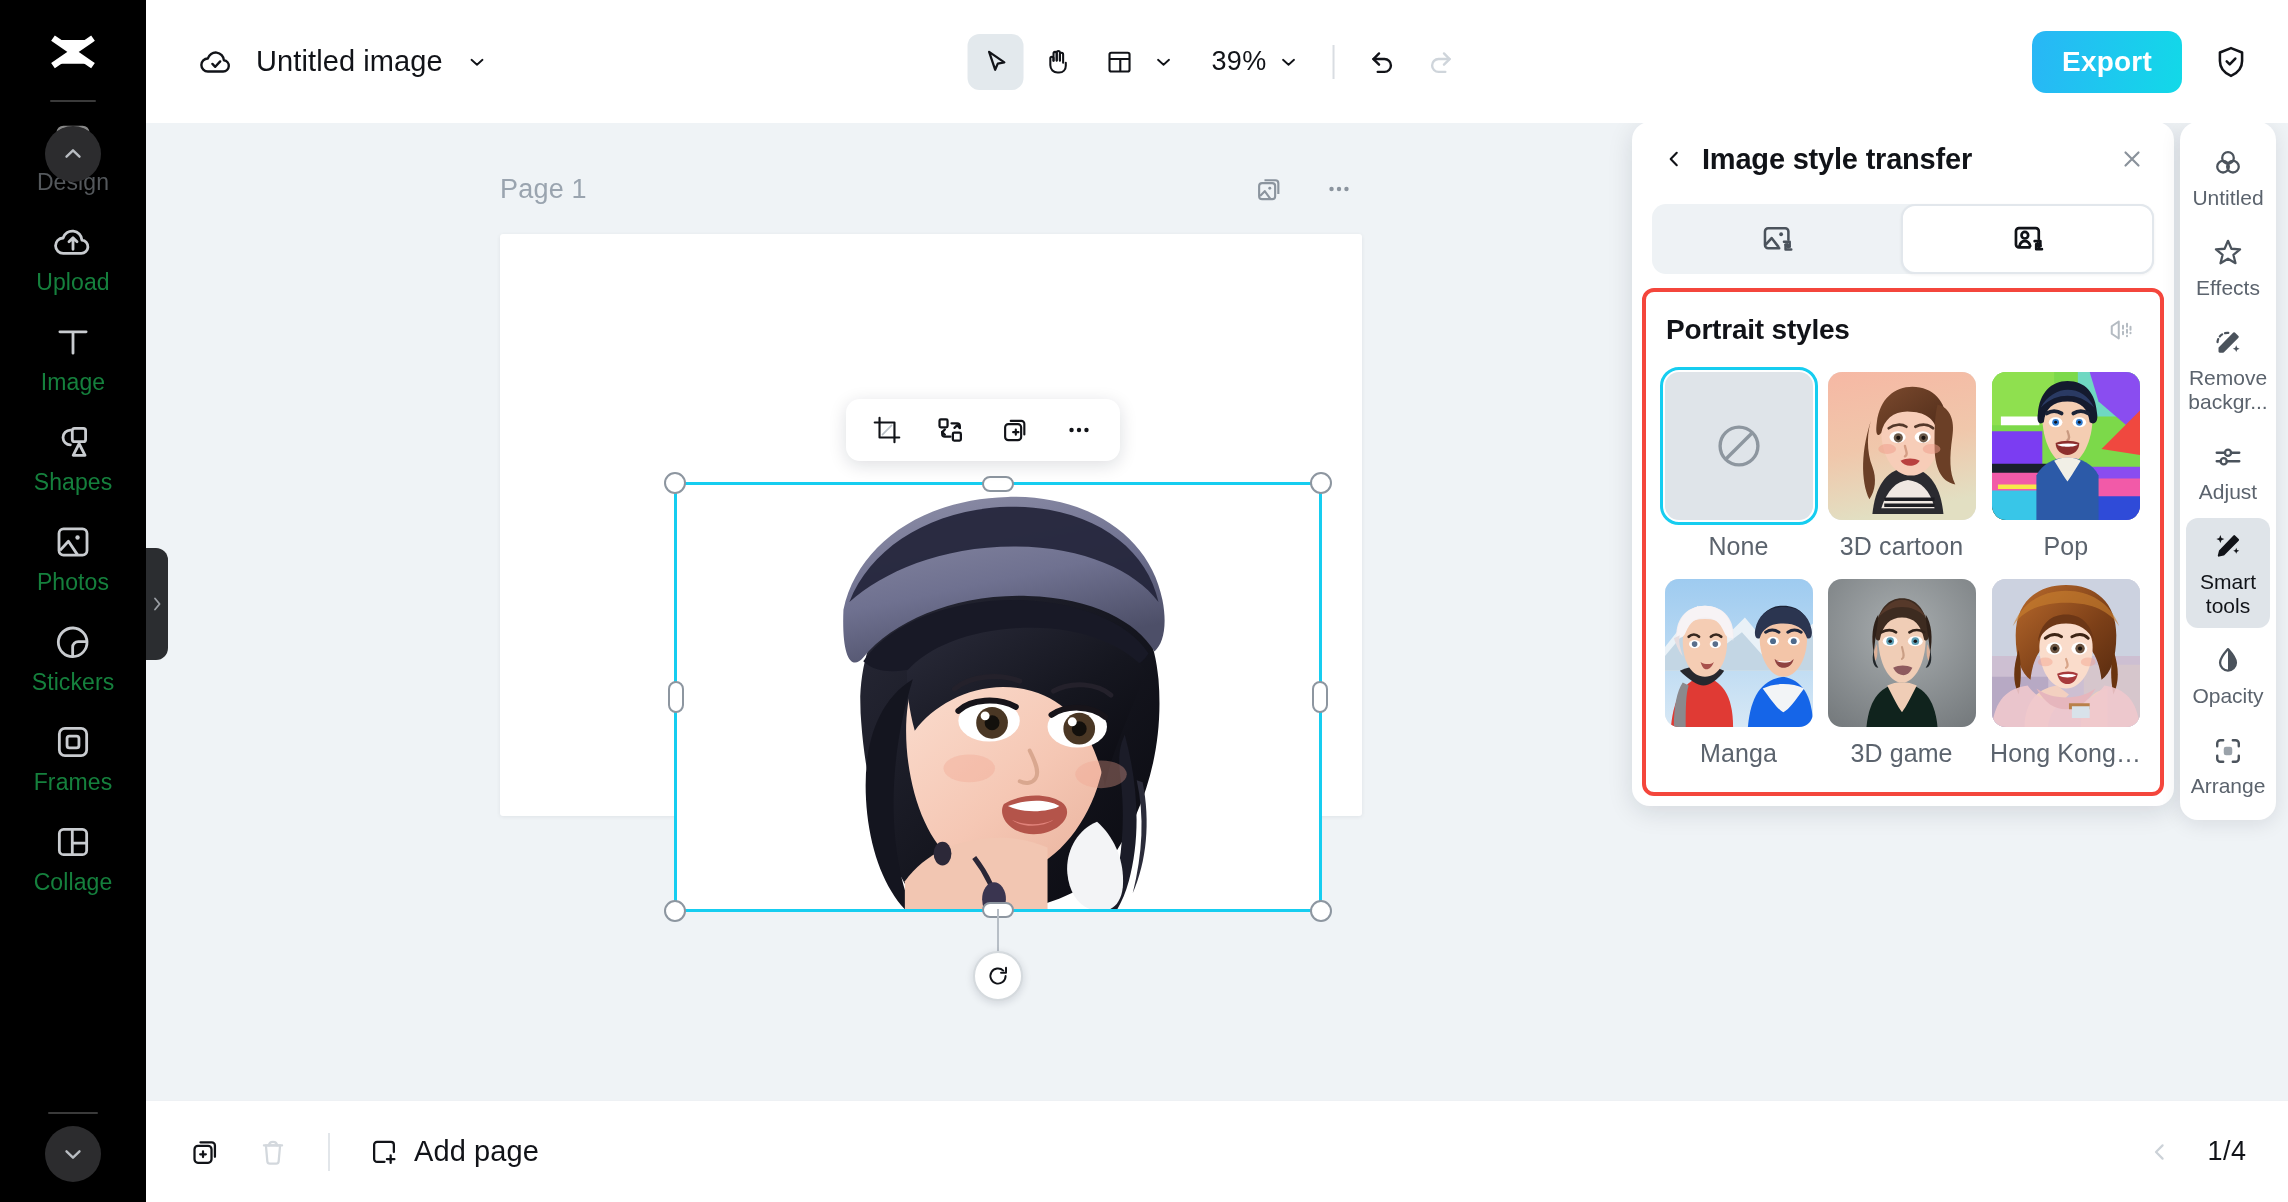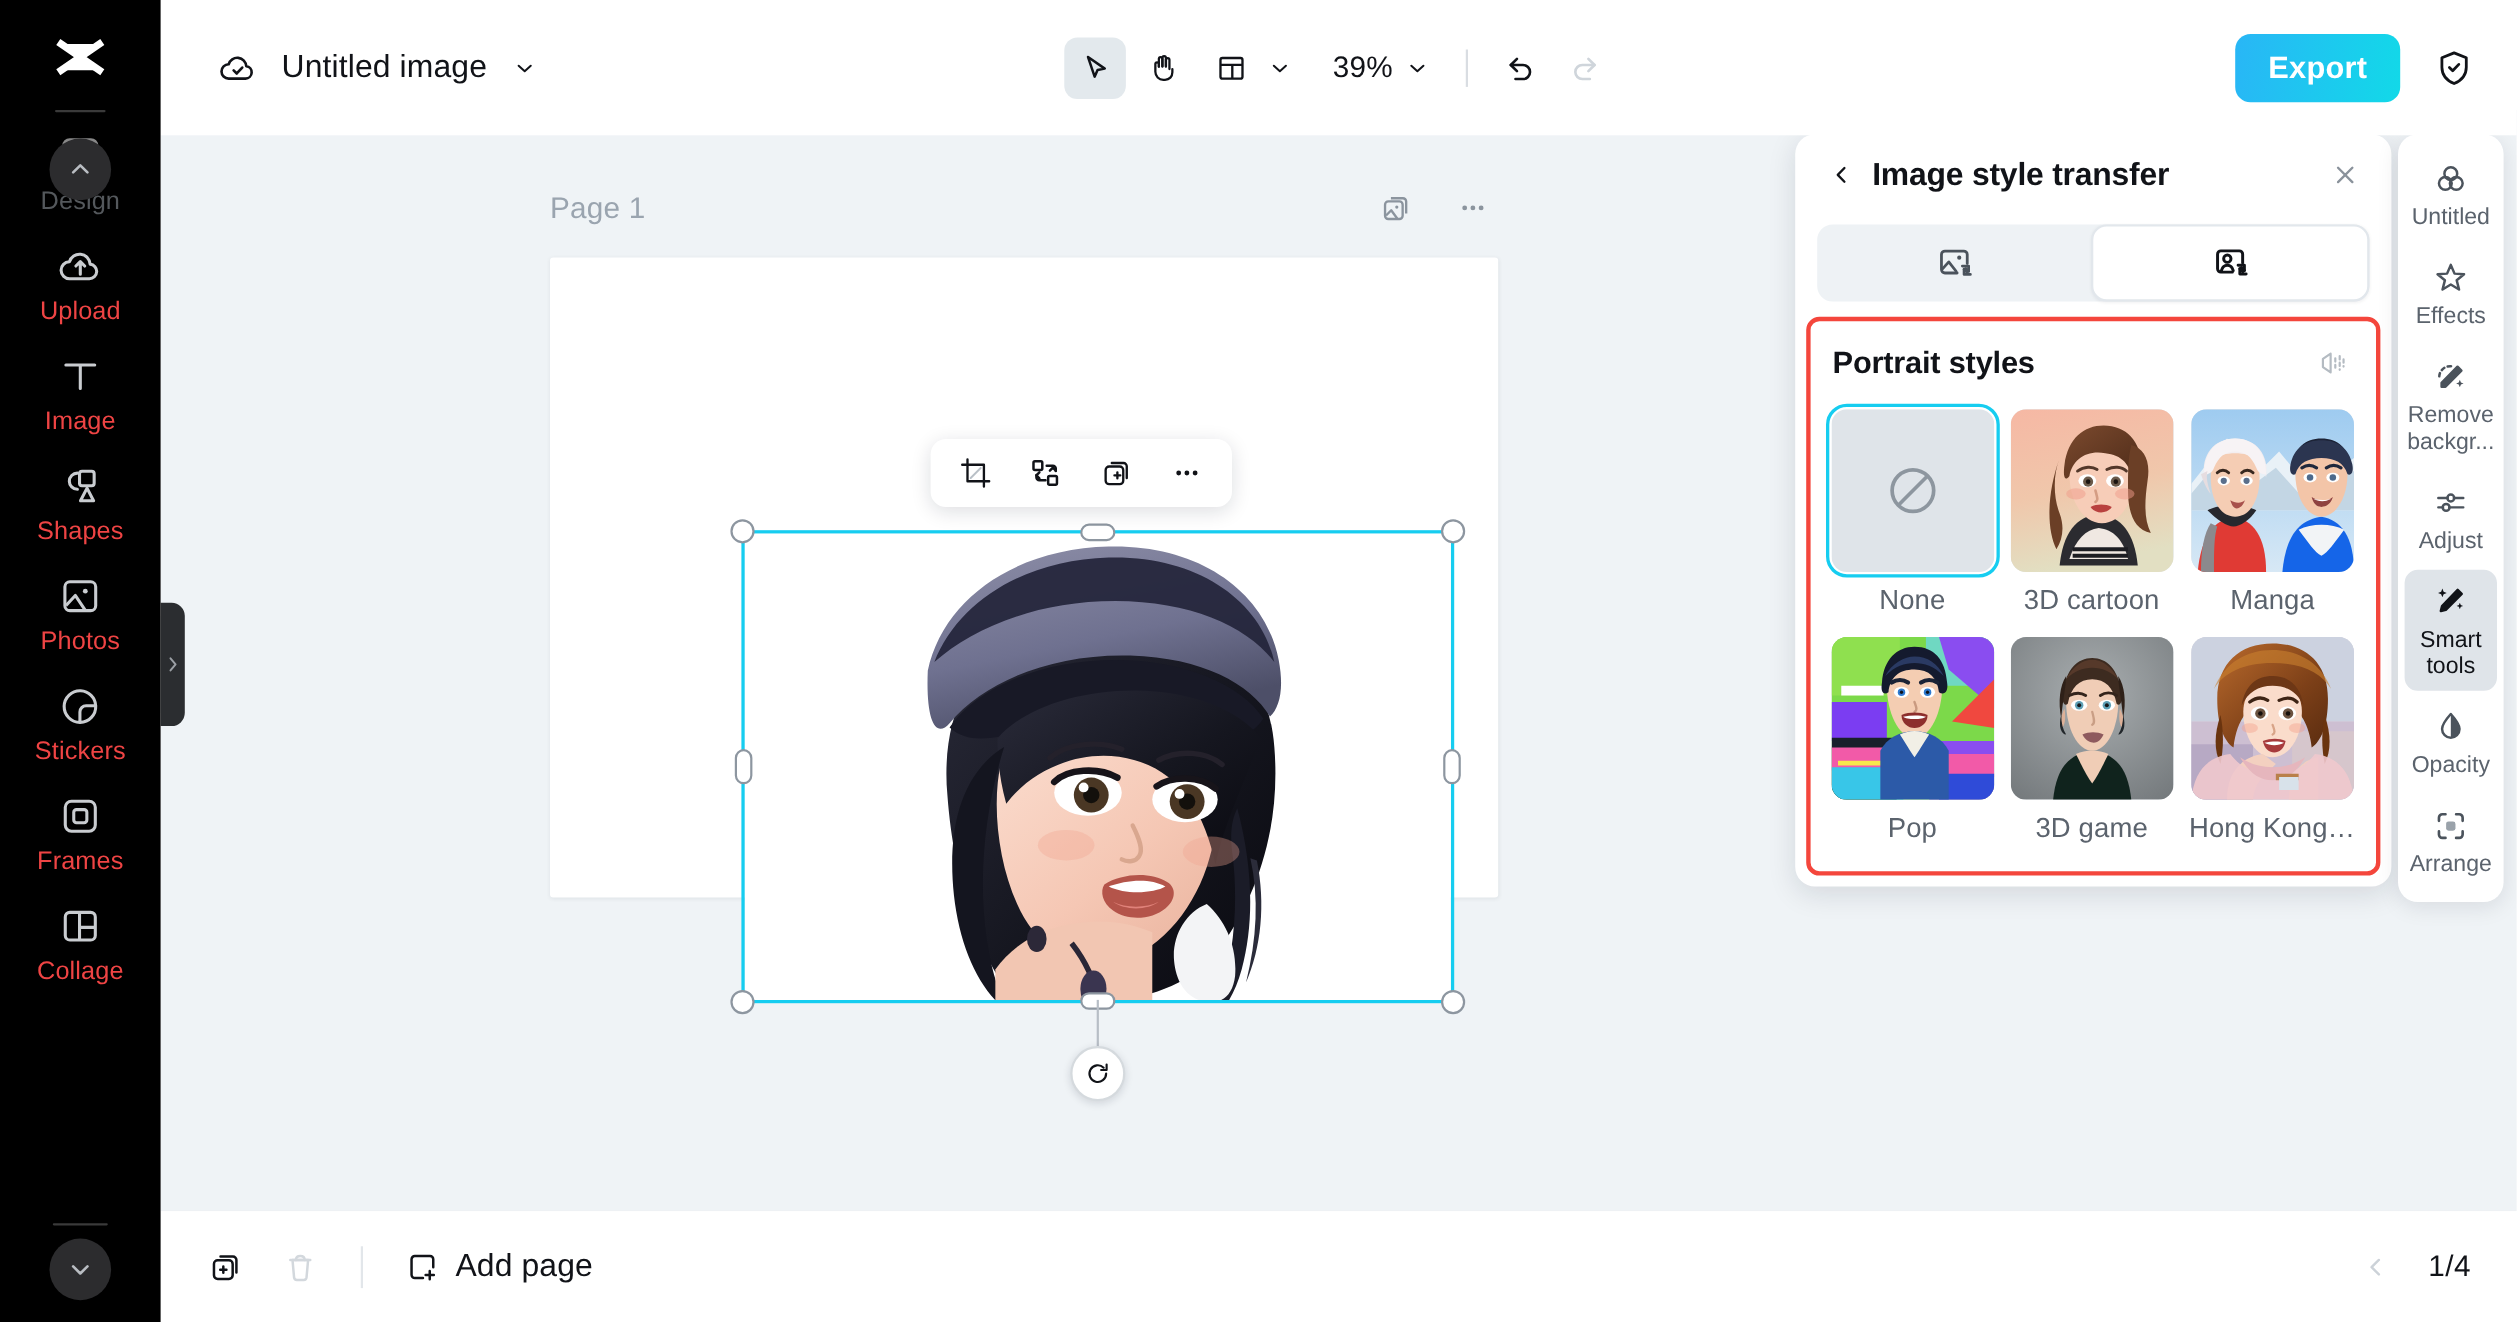--- a/index.html
+++ b/index.html
@@ -26,21 +26,21 @@
   .logo svg { width: 52px; height: 52px; }
   .side-div { width: 46px; height: 2px; background: #3a3a3a; margin: 14px 0 6px; border-radius: 1px; }
   .nav-list { display: flex; flex-direction: column; align-items: center; width: 100%; }
   .nav-item {
     width: 100%; height: 100px;
     display: flex; flex-direction: column; align-items: center; justify-content: center;
     gap: 6px; cursor: pointer; position: relative;
   }
   .nav-item svg { width: 42px; height: 42px; display: block; }
   .nav-item .nav-label {
-    color: #ef4444; font-size: 23px; line-height: 26px; letter-spacing: .1px;
+    color: #15803d; font-size: 23px; line-height: 26px; letter-spacing: .1px;
   }
   .nav-item.dim .nav-label { color: #54585c; }
   .scroll-btn {
     position: absolute; left: 50%; transform: translateX(-50%);
     width: 56px; height: 56px; border-radius: 50%;
     background: #2c2c2e; display: flex; align-items: center; justify-content: center;
     cursor: pointer; z-index: 3;
   }
   .scroll-btn svg { width: 26px; height: 26px; }
   #scroll-up { top: 126px; }
@@ -720,20 +720,59 @@
               <ellipse cx="40" cy="52" rx="6" ry="3.4" fill="#ef9b8a" opacity=".5"></ellipse>
               <ellipse cx="70" cy="52" rx="6" ry="3.4" fill="#ef9b8a" opacity=".5"></ellipse>
             </svg>
           </div>
           <span class="style-label">3D cartoon</span>
         </div>
 
         <div class="style-cell">
           <div class="thumb">
             <svg viewBox="0 0 100 100" preserveAspectRatio="xMidYMid slice">
+              <rect width="100" height="100" fill="#7cd94a"></rect>
+              <path d="M0 0h42v36H0z" fill="#8fe04f"></path>
+              <path d="M58 0h42v30H58z" fill="#6fd8c2"></path>
+              <path d="M66 0 100 0 100 44 72 20z" fill="#8a4df0"></path>
+              <path d="M100 26v30L74 52z" fill="#f0483f"></path>
+              <path d="M0 40h34v24H0z" fill="#7b3df2"></path>
+              <path d="M0 62h40v38H0z" fill="#19202c"></path>
+              <path d="M0 68h44l-6 14H0z" fill="#f25aa8"></path>
+              <path d="M0 80h52l-8 20H0z" fill="#38c6e8"></path>
+              <path d="M60 64h40v36H60z" fill="#8a4df0"></path>
+              <path d="M62 72h40v14H62z" fill="#f25aa8"></path>
+              <path d="M66 84h36v16H66z" fill="#2f4bd8"></path>
+              <path d="M6 30h26v6H6z" fill="#fff"></path>
+              <path d="M4 76h30v3H4z" fill="#f7e84a"></path>
+
+              <path d="M34 30c0-12 7-20 17-20s17 8 17 20c0 16-7 32-17 32s-17-16-17-32z" fill="#f4cdb2"></path>
+              <path d="M31 28c1-14 9-22 20-22 12 0 19 8 20 22 1 6-2 8-5 6-1-9-6-14-15-14-10 0-15 5-16 14-3 2-5 0-4-6z" fill="#141a2e"></path>
+              <path d="M33 24c4-8 12-12 18-12 8 0 14 4 18 12-6-6-12-8-18-8s-12 2-18 8z" fill="#2a3a63"></path>
+              <ellipse cx="43" cy="34" rx="4.6" ry="3.4" fill="#fff"></ellipse>
+              <ellipse cx="59" cy="34" rx="4.6" ry="3.4" fill="#fff"></ellipse>
+              <circle cx="43" cy="34" r="2.3" fill="#2f7bd0"></circle>
+                <circle cx="59" cy="34" r="2.3" fill="#2f7bd0"></circle>
+              <circle cx="43" cy="34" r="1" fill="#10131c"></circle>
+                <circle cx="59" cy="34" r="1" fill="#10131c"></circle>
+              <path d="M37 28c3-2 7-2 10 0M55 28c3-2 7-2 10 0" stroke="#1b2336" stroke-width="2.6" fill="none" stroke-linecap="round"></path>
+              <path d="M51 40c1 3 2 5 0 6" stroke="#c99a80" stroke-width="1.5" fill="none" stroke-linecap="round"></path>
+              <path d="M43 48c5-2 11-2 16 0 0 5-4 8-8 8s-8-3-8-8z" fill="#8d2f2d"></path>
+              <path d="M44 49c5-1 10-1 14 0-2 2-12 2-14 0z" fill="#fff"></path>
+
+              <path d="M30 70c4-8 12-12 21-12s17 4 21 12v30H30z" fill="#2c5aa8"></path>
+              <path d="M42 60c4 6 6 10 9 14 3-4 5-8 9-14-6-3-12-3-18 0z" fill="#f1efe6"></path>
+            </svg>
+          </div>
+          <span class="style-label">Pop</span>
+        </div>
+
+        <div class="style-cell">
+          <div class="thumb">
+            <svg viewBox="0 0 100 100" preserveAspectRatio="xMidYMid slice">
               <defs>
                 <linearGradient id="mgSky" x1="0" y1="0" x2="0" y2="1">
                   <stop offset="0%" stop-color="#9ecbf0"></stop>
                     <stop offset="100%" stop-color="#d7e8f5"></stop>
                 </linearGradient>
               </defs>
               <rect width="100" height="100" fill="url(#mgSky)"></rect>
               <path d="M0 46 22 18l18 22 14-14 20 24 26-20v32H0z" fill="#e9f1f7"></path>
               <path d="M0 52 20 28l16 20 16-12 18 20 30-18v24H0z" fill="#c3d6e4"></path>
 
@@ -759,59 +798,20 @@
               <path d="M6 40c2 6 4 10 6 12-2-6-3-10-2-14z" fill="#e6dde0"></path>
               <ellipse cx="20" cy="44" rx="3.8" ry="2.8" fill="#fff"></ellipse>
                 <ellipse cx="34" cy="44" rx="3.8" ry="2.8" fill="#fff"></ellipse>
               <circle cx="20" cy="44" r="1.9" fill="#5a6f8c"></circle>
                 <circle cx="34" cy="44" r="1.9" fill="#5a6f8c"></circle>
               <path d="M16 39c2-2 5-2 7 0M31 39c2-2 5-2 7 0" stroke="#38281f" stroke-width="1.8" fill="none" stroke-linecap="round"></path>
               <path d="M24 56c3 2 7 2 9 0-1 3-3 5-5 5s-3-2-4-5z" fill="#a8514c"></path>
             </svg>
           </div>
           <span class="style-label">Manga</span>
-        </div>
-
-        <div class="style-cell">
-          <div class="thumb">
-            <svg viewBox="0 0 100 100" preserveAspectRatio="xMidYMid slice">
-              <rect width="100" height="100" fill="#7cd94a"></rect>
-              <path d="M0 0h42v36H0z" fill="#8fe04f"></path>
-              <path d="M58 0h42v30H58z" fill="#6fd8c2"></path>
-              <path d="M66 0 100 0 100 44 72 20z" fill="#8a4df0"></path>
-              <path d="M100 26v30L74 52z" fill="#f0483f"></path>
-              <path d="M0 40h34v24H0z" fill="#7b3df2"></path>
-              <path d="M0 62h40v38H0z" fill="#19202c"></path>
-              <path d="M0 68h44l-6 14H0z" fill="#f25aa8"></path>
-              <path d="M0 80h52l-8 20H0z" fill="#38c6e8"></path>
-              <path d="M60 64h40v36H60z" fill="#8a4df0"></path>
-              <path d="M62 72h40v14H62z" fill="#f25aa8"></path>
-              <path d="M66 84h36v16H66z" fill="#2f4bd8"></path>
-              <path d="M6 30h26v6H6z" fill="#fff"></path>
-              <path d="M4 76h30v3H4z" fill="#f7e84a"></path>
-
-              <path d="M34 30c0-12 7-20 17-20s17 8 17 20c0 16-7 32-17 32s-17-16-17-32z" fill="#f4cdb2"></path>
-              <path d="M31 28c1-14 9-22 20-22 12 0 19 8 20 22 1 6-2 8-5 6-1-9-6-14-15-14-10 0-15 5-16 14-3 2-5 0-4-6z" fill="#141a2e"></path>
-              <path d="M33 24c4-8 12-12 18-12 8 0 14 4 18 12-6-6-12-8-18-8s-12 2-18 8z" fill="#2a3a63"></path>
-              <ellipse cx="43" cy="34" rx="4.6" ry="3.4" fill="#fff"></ellipse>
-              <ellipse cx="59" cy="34" rx="4.6" ry="3.4" fill="#fff"></ellipse>
-              <circle cx="43" cy="34" r="2.3" fill="#2f7bd0"></circle>
-                <circle cx="59" cy="34" r="2.3" fill="#2f7bd0"></circle>
-              <circle cx="43" cy="34" r="1" fill="#10131c"></circle>
-                <circle cx="59" cy="34" r="1" fill="#10131c"></circle>
-              <path d="M37 28c3-2 7-2 10 0M55 28c3-2 7-2 10 0" stroke="#1b2336" stroke-width="2.6" fill="none" stroke-linecap="round"></path>
-              <path d="M51 40c1 3 2 5 0 6" stroke="#c99a80" stroke-width="1.5" fill="none" stroke-linecap="round"></path>
-              <path d="M43 48c5-2 11-2 16 0 0 5-4 8-8 8s-8-3-8-8z" fill="#8d2f2d"></path>
-              <path d="M44 49c5-1 10-1 14 0-2 2-12 2-14 0z" fill="#fff"></path>
-
-              <path d="M30 70c4-8 12-12 21-12s17 4 21 12v30H30z" fill="#2c5aa8"></path>
-              <path d="M42 60c4 6 6 10 9 14 3-4 5-8 9-14-6-3-12-3-18 0z" fill="#f1efe6"></path>
-            </svg>
-          </div>
-          <span class="style-label">Pop</span>
         </div>
 
         <div class="style-cell">
           <div class="thumb">
             <svg viewBox="0 0 100 100" preserveAspectRatio="xMidYMid slice">
               <defs>
                 <radialGradient id="g3bg" cx="0.5" cy="0.35" r="0.8">
                   <stop offset="0%" stop-color="#a9aeb0"></stop>
                     <stop offset="100%" stop-color="#74797c"></stop>
                 </radialGradient>

